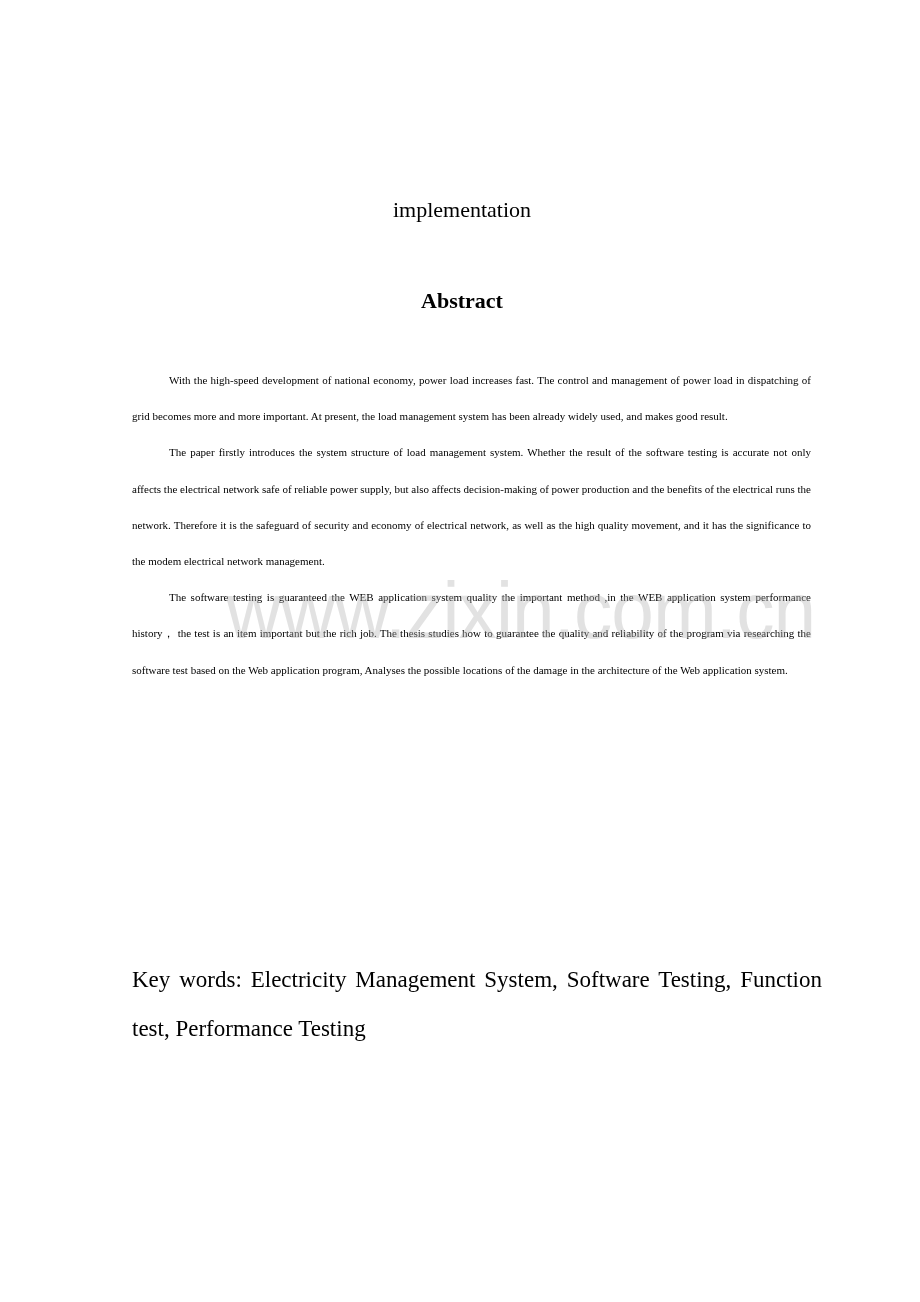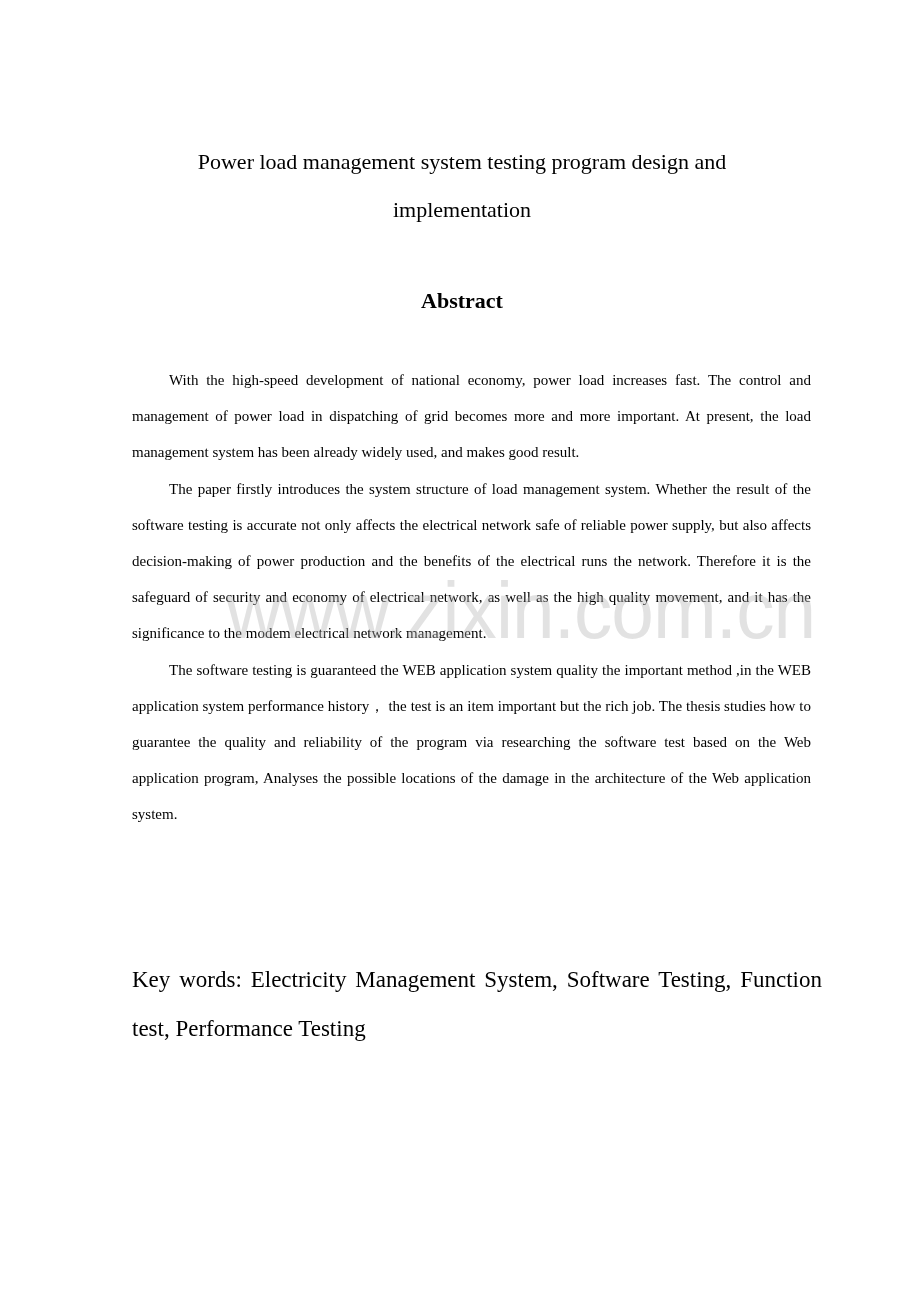--- a/index.html
+++ b/index.html
@@ -42,21 +42,21 @@
       font-size: 22px;
       font-weight: bold;
       line-height: 34px;
       margin: 0;
     }
     .body-text {
       position: absolute;
       left: 132px;
       top: 362px;
       width: 679px;
-      font-size: 15px;
+      font-size: 11px;
       line-height: 36.2px;
     }
     .body-text p {
       margin: 0;
       text-indent: 37px;
       text-align: justify;
     }
     .keywords {
       position: absolute;
       left: 132px;
@@ -83,21 +83,21 @@
       transform: scaleX(0.97);
       transform-origin: left top;
     }
   </style>
 </head>
 <body>
 
 <div class="page">
 
   <h1 class="title">
-    <span>Power load management system testing program design and</span><br>
+    <br>
     <span>implementation</span>
   </h1>
 
   <h2 class="abstract-heading">Abstract</h2>
 
   <div class="body-text">
     <p>With the high-speed development of national economy, power load increases fast. The control and management of power load in dispatching of grid becomes more and more important. At present, the load management system has been already widely used, and makes good result.</p>
     <p>The paper firstly introduces the system structure of load management system. Whether the result of the software testing is accurate not only affects the electrical network safe of reliable power supply, but also affects decision-making of power production and the benefits of the electrical runs the network. Therefore it is the safeguard of security and economy of electrical network, as well as the high quality movement, and it has the significance to the modem electrical network management.</p>
     <p>The software testing is guaranteed the WEB application system quality the important method ,in the WEB application system performance history， the test is an item important but the rich job. The thesis studies how to guarantee the quality and reliability of the program via researching the software test based on the Web application program, Analyses the possible locations of the damage in the architecture of the Web application system.</p>
   </div>

